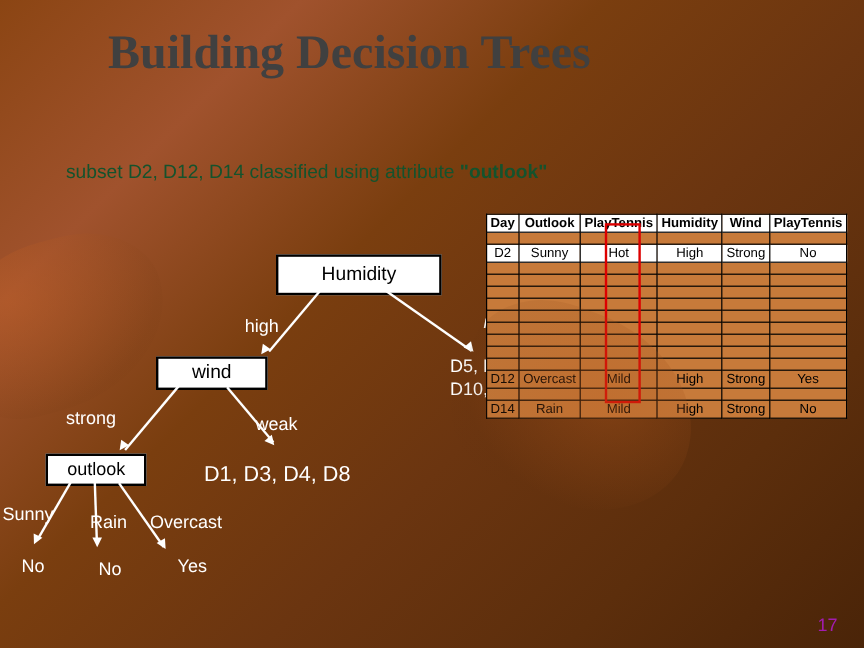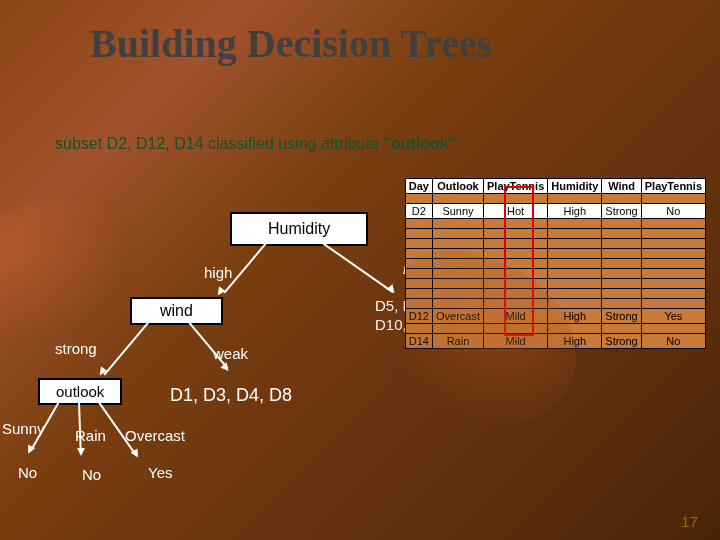--- a/index.html
+++ b/index.html
@@ -81,21 +81,21 @@
   .lbl-sunny  { top: 420px; left: 2px;  font-style: normal; }
   .lbl-rain   { top: 427px; left: 75px; font-style: normal; }
   .lbl-overcast{top: 427px; left: 125px;font-style: normal; }
   .leaf { position: absolute; color: #fff; font-size: 15px; }
   .leaf-no1 { top: 464px; left: 18px; }
   .leaf-no2 { top: 466px; left: 82px; }
   .leaf-yes { top: 464px; left: 148px; }
   .slide-num {
     position: absolute;
     bottom: 10px; right: 22px;
-    color: #a16207;
+    color: #a21caf;
     font-size: 15px;
   }
   
   .dtable {
     position: absolute;
     top: 178px;
     right: 14px;
     border-collapse: collapse;
     font-size: 11px;
     background: #c77a3a;

